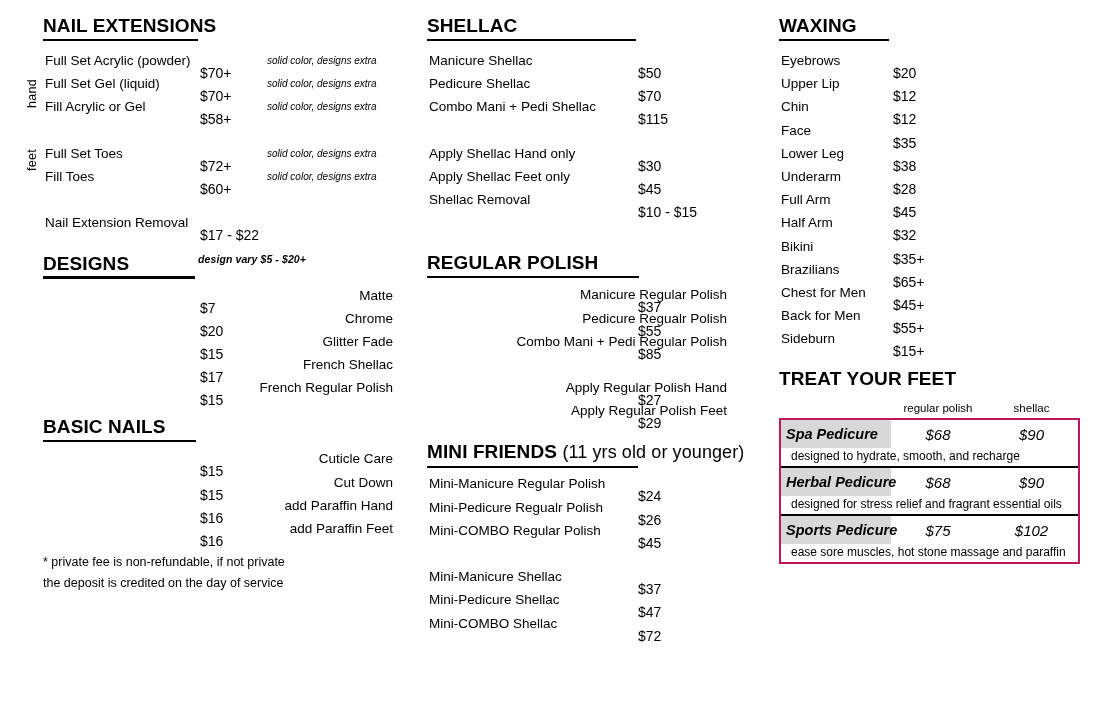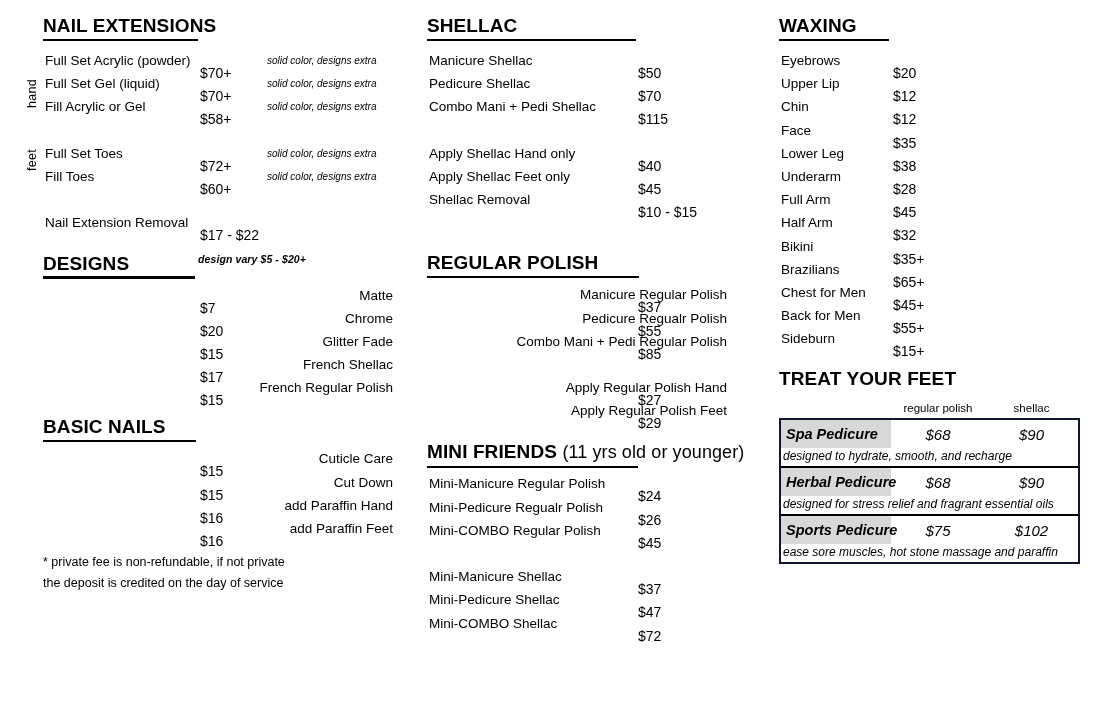--- a/index.html
+++ b/index.html
@@ -42,29 +42,29 @@
   }
   .footnote{margin-top:12px;font-size:12.5px;line-height:21px;}
 
   
   .tyf{margin-top:17px;}
   .tyf-colheads{
     display:grid;grid-template-columns:112px 94px 93px;
     margin-top:7px;font-size:11.5px;height:15px;line-height:15px;
   }
   .tyf-colheads span{text-align:center;}
-  .tyf-table{border:2px solid #0f172a;margin-top:2px;background:#fff;}
+  .tyf-table{border:2px solid #be185d;margin-top:2px;background:#fff;}
   .pedi-block + .pedi-block{border-top:2px solid #000;}
   .pedi-namerow{display:grid;grid-template-columns:110px 94px 93px;height:28px;align-items:center;}
   .pedi-name{
     background:var(--cell-bg,#d8d8d8);font-weight:bold;font-style:italic;font-size:14.5px;
     height:100%;display:flex;align-items:center;padding-left:5px;box-sizing:border-box;white-space:nowrap;
   }
   .pedi-price{text-align:center;font-style:italic;font-size:15px;}
-  .pedi-desc{font-style:italic;font-size:12px;height:18px;line-height:17px;padding-left:2px;white-space:nowrap;}
+  .pedi-desc{font-size:12px;height:18px;line-height:17px;padding-left:10px;white-space:nowrap;}
 
   
   .m-designs{margin-top:17px;}
   .m-basic{margin-top:16px;}
   .m-party{margin-top:12px;}
   .m-regular{margin-top:40px;}
   .m-mini{margin-top:18px;}
   .rows-tight{margin-top:5px;text-align:right;}
 </style>
 </head>
@@ -116,21 +116,21 @@
 </div>
 
 <div class="col col-mid">
 
   <section class="sec">
     <h2 class="sec-title" style="--uw:209px">SHELLAC</h2>
     <div class="rows" style="--price-x:211px">
         <div class="row"><span class="lab">Manicure Shellac</span><span class="price">$50</span></div>
         <div class="row"><span class="lab">Pedicure Shellac</span><span class="price">$70</span></div>
         <div class="row"><span class="lab">Combo Mani + Pedi Shellac</span><span class="price">$115</span></div>
-        <div class="row gap"><span class="lab">Apply Shellac Hand only</span><span class="price">$40</span></div>
+        <div class="row gap"><span class="lab">Apply Shellac Hand only</span><span class="price">$30</span></div>
         <div class="row"><span class="lab">Apply Shellac Feet only</span><span class="price">$45</span></div>
         <div class="row"><span class="lab">Shellac Removal</span><span class="price">$10 - $15</span></div>
       </div>
   </section>
 
   <section class="sec m-regular">
     <h2 class="sec-title" style="--uw:212px">REGULAR POLISH</h2>
     <div class="rows rows-tight" style="--price-x:211px">
         <div class="row"><span class="lab">Manicure Regular Polish</span><span class="price">$37</span></div>
         <div class="row"><span class="lab">Pedicure Regualr Polish</span><span class="price">$55</span></div>

